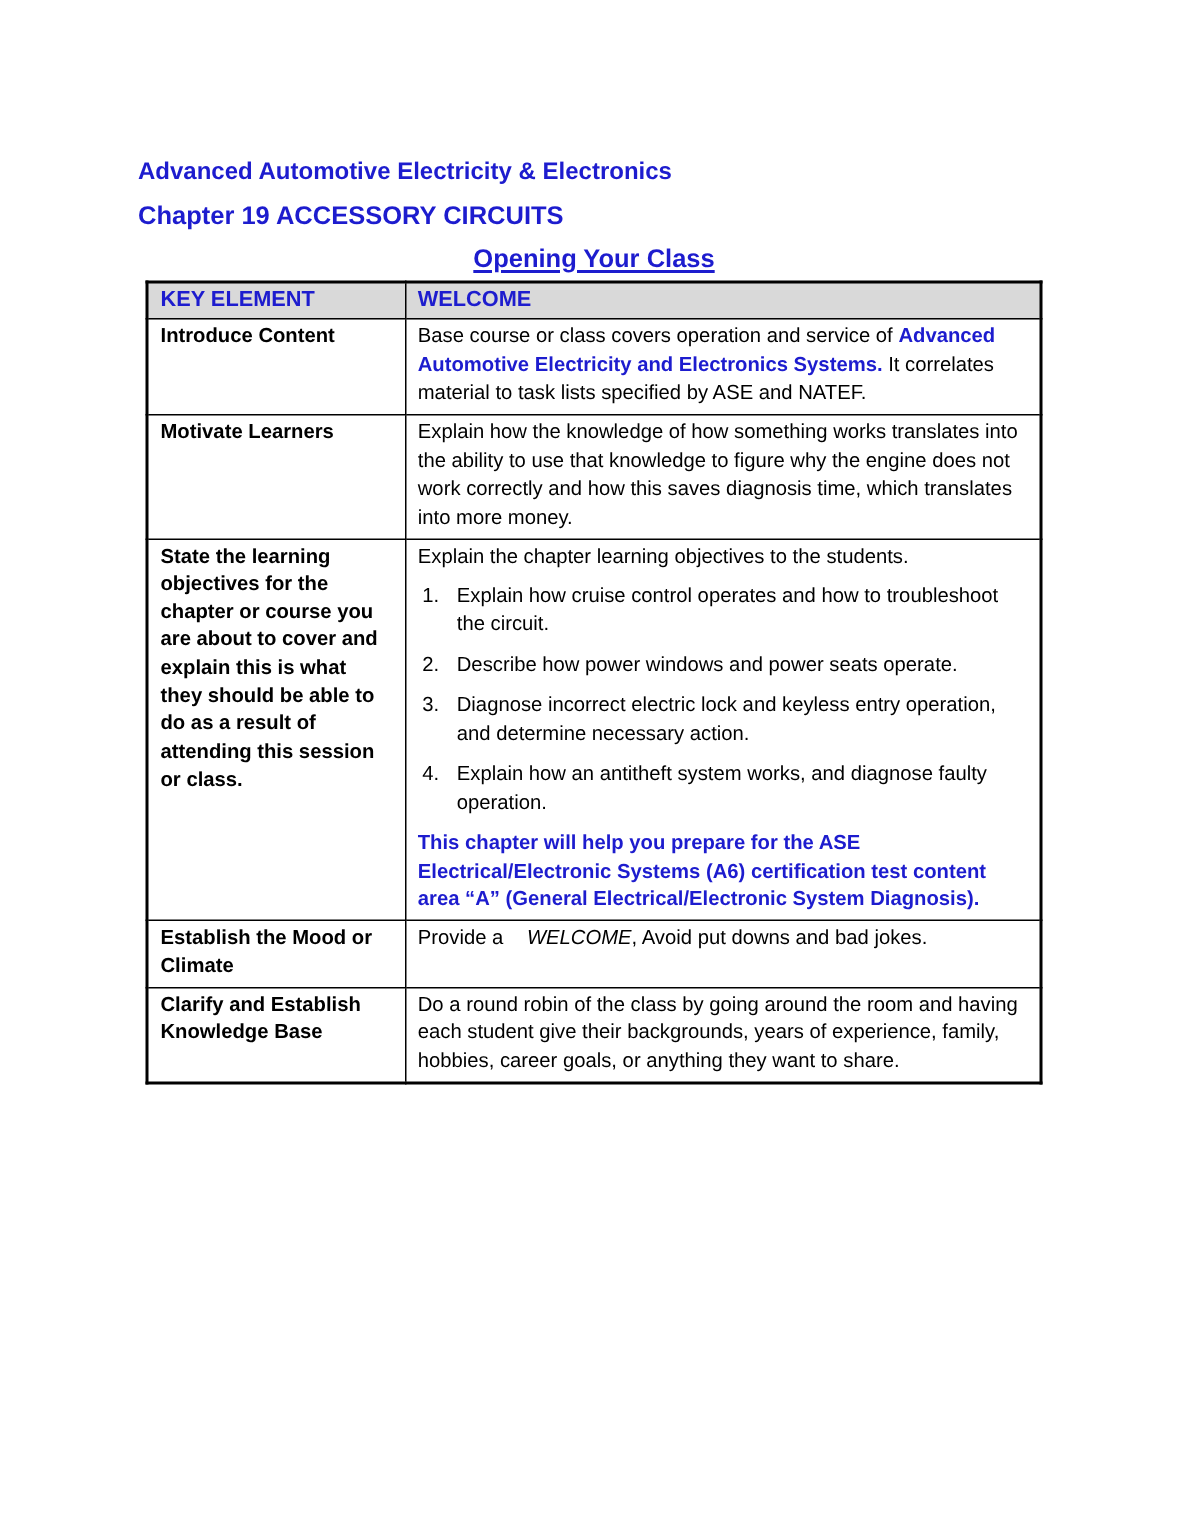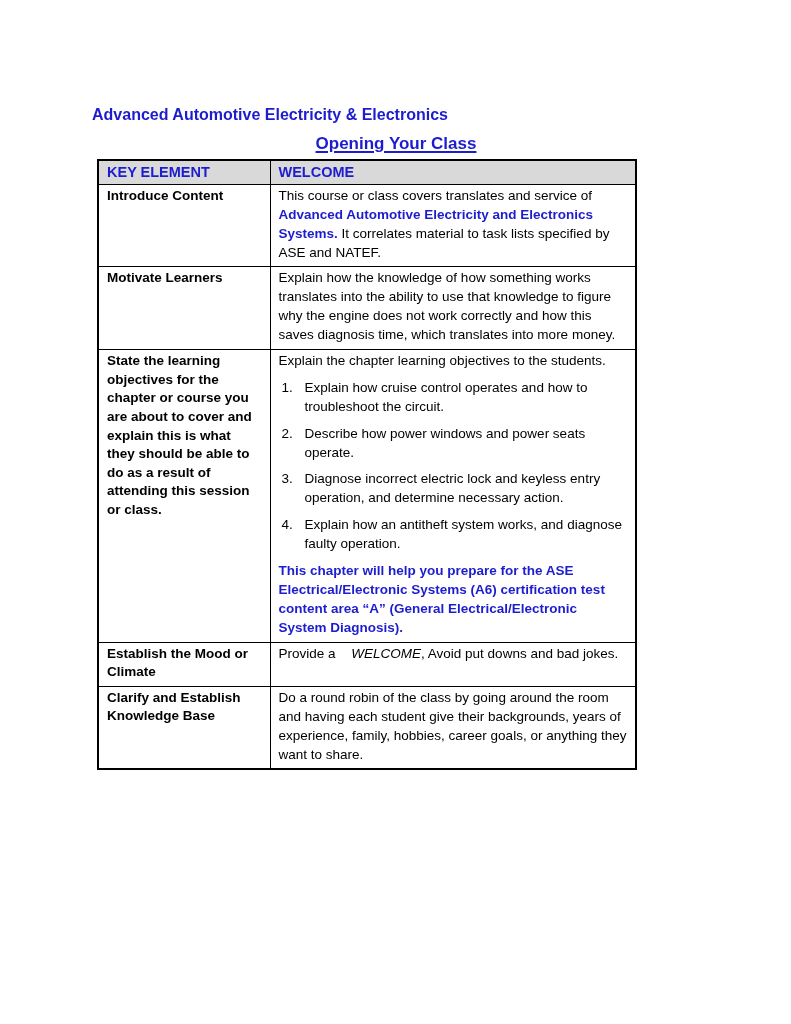--- a/index.html
+++ b/index.html
@@ -38,21 +38,21 @@
     color: var(--accent);
     text-decoration: underline;
     text-decoration-thickness: 2px;
     text-underline-offset: 2px;
     margin: 0 0 4px 0;
     line-height: 1.2;
     text-align: center;
   }
   table.lesson-table {
     border-collapse: collapse;
-    width: 540px;
+    width: 598px;
     margin-left: 5px;
     border: 2px solid #000;
     table-layout: fixed;
   }
   .lesson-table th, .lesson-table td {
     border: 1px solid #000;
     vertical-align: top;
     text-align: left;
   }
   .lesson-table th {
@@ -76,34 +76,35 @@
   .li-body { flex: 1; }
   .s-bluebold { color: var(--accent); font-weight: bold; }
   .s-italic { font-style: italic; margin-left: 12px; }
   .s-normal { }
 </style>
 </head>
 <body>
 
 <div class="page-content">
   <h1 class="doc-title">Advanced Automotive Electricity &amp; Electronics</h1>
+  <h2 class="chapter-heading">Chapter 19 ACCESSORY CIRCUITS</h2>
   <h3 class="section-heading">Opening Your Class</h3>
 
   <table class="lesson-table">
     <thead>
       <tr>
         <th class="key-col">KEY ELEMENT</th>
         <th>WELCOME</th>
       </tr>
     </thead>
     <tbody>
         <tr>
           <td class="key-cell">Introduce Content</td>
           <td class="examples-cell">
-            <div class="cell-block para"><span class="s-normal">This course or class covers translates and service of </span><span class="s-bluebold">Advanced Automotive Electricity and Electronics Systems.</span><span class="s-normal"> It correlates material to task lists specified by ASE and NATEF.</span></div>
+            <div class="cell-block para"><span class="s-normal">Base course or class covers operation and service of </span><span class="s-bluebold">Advanced Automotive Electricity and Electronics Systems.</span><span class="s-normal"> It correlates material to task lists specified by ASE and NATEF.</span></div>
           </td>
         </tr>
         <tr>
           <td class="key-cell">Motivate Learners</td>
           <td class="examples-cell">
             <div class="cell-block para"><span class="s-normal">Explain how the knowledge of how something works translates into the ability to use that knowledge to figure why the engine does not work correctly and how this saves diagnosis time, which translates into more money.</span></div>
           </td>
         </tr>
         <tr>
           <td class="key-cell">State the learning objectives for the chapter or course you are about to cover and explain this is what they should be able to do as a result of attending this session or class.</td>

